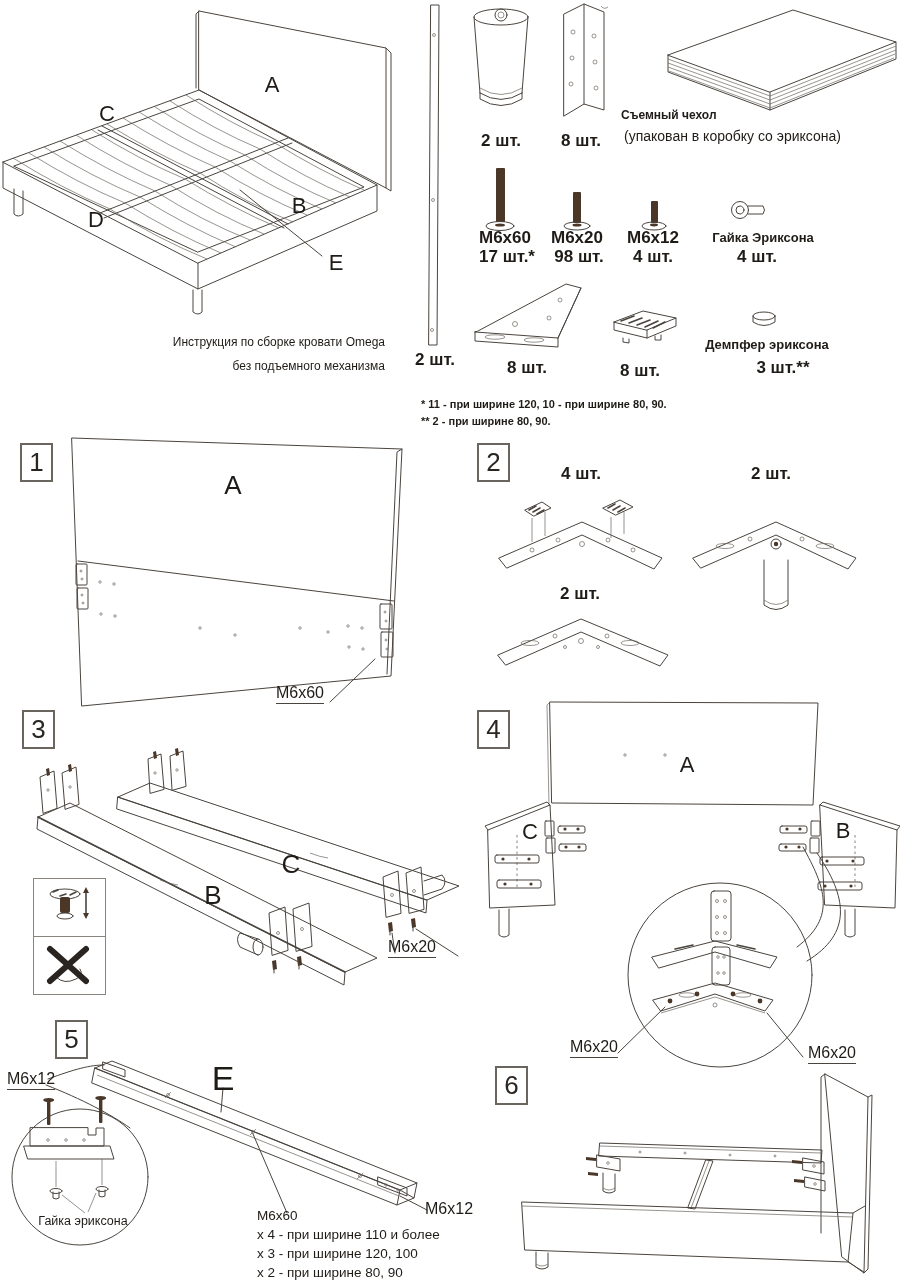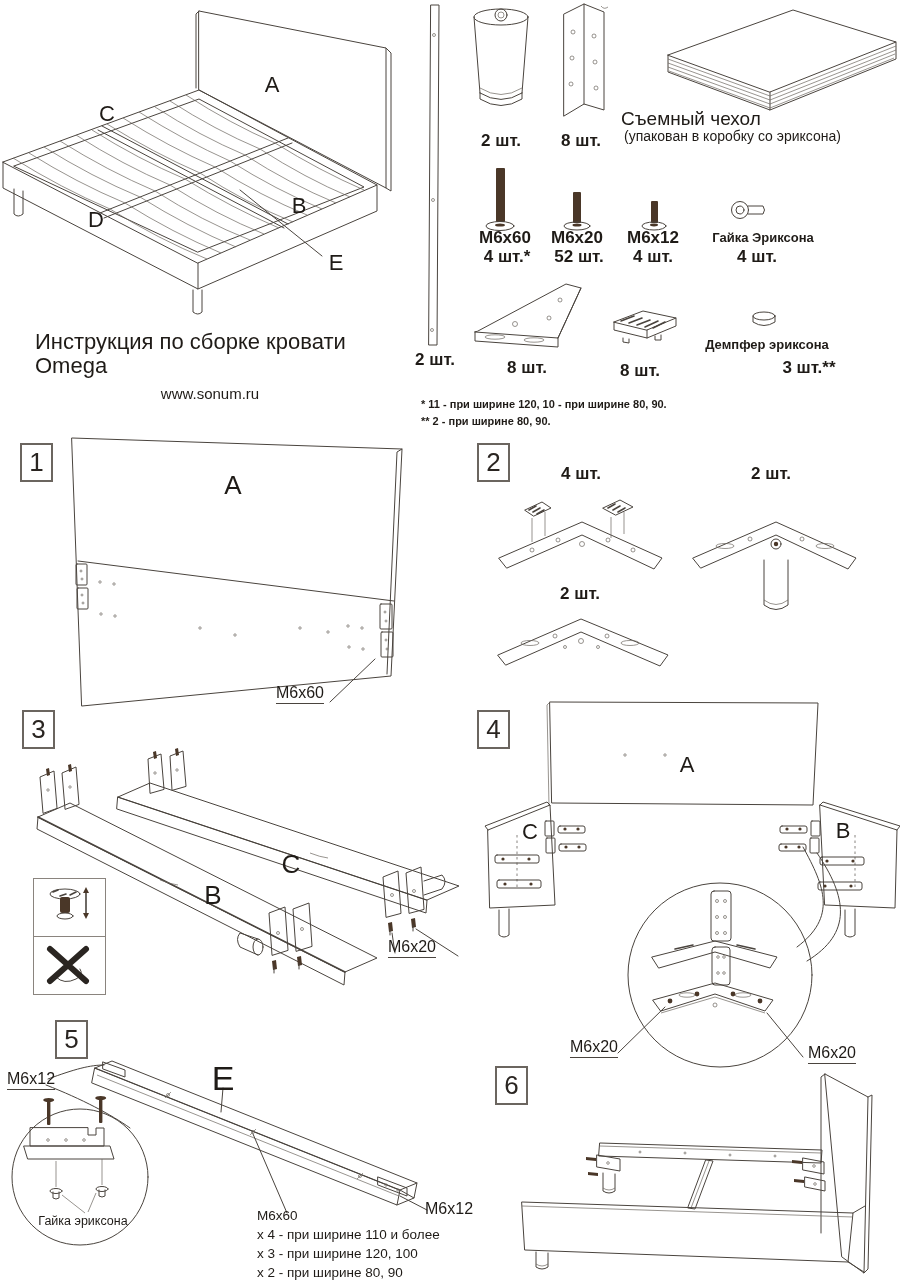--- a/index.html
+++ b/index.html
@@ -4,33 +4,33 @@
 <style>
   html,body{margin:0;padding:0;background:#fff;}
   .page{position:relative;width:900px;height:1280px;background:#ffffff;
         font-family:"Liberation Sans",sans-serif;color:#1f1b17;overflow:hidden;}
   .abs{position:absolute;}
   .cx{transform:translateX(-50%);white-space:nowrap;}
   .c{transform:translate(-50%,-50%);white-space:nowrap;}
   .qty{font-weight:700;font-size:17px;}
   .pname{font-weight:700;font-size:17px;}
   .pname-sm{font-weight:700;font-size:13px;}
-  .title{font-size:22px;line-height:24px;text-align:left;}
+  .title{font-size:12px;line-height:24px;text-align:right;}
   .site{font-size:15px;text-align:center;}
   .fnote{font-weight:700;font-size:11px;line-height:17px;}
   .numbox{width:29px;height:35px;border:2px solid #6b655f;display:flex;align-items:center;
           justify-content:center;font-size:26px;color:#2a2521;background:#fff;}
   .letter{font-size:22px;}
   .letter-lg{font-size:26px;}
   .letter-xl{font-size:34px;}
   .callout{font-size:16px;border-bottom:1px solid #4a443e;padding-bottom:1px;white-space:nowrap;}
   .plain{font-size:16px;white-space:nowrap;}
   .note{font-size:13.5px;line-height:19px;}
   .nutlbl{font-size:12.5px;white-space:nowrap;}
-  .cover-name{font-weight:400;font-size:19px;}
+  .cover-name{font-weight:700;font-size:12px;}
   .cover-note{font-size:14px;}
   svg.d{position:absolute;overflow:visible;}
   .ln{stroke:#4a443e;fill:none;stroke-width:1;stroke-linejoin:round;stroke-linecap:round;}
   .ln2{stroke:#4a443e;fill:none;stroke-width:1.6;stroke-linejoin:round;stroke-linecap:round;}
   .thin{stroke:#6b655f;fill:none;stroke-width:.7;}
   .br{fill:#4a3728;stroke:none;}
   .xk{stroke:#2a2521;stroke-width:6;stroke-linecap:round;fill:none;}
   .dash{stroke:#6b655f;stroke-width:.8;stroke-dasharray:2.5,3;fill:none;}
 </style>
 </head>
@@ -91,22 +91,22 @@
     <path class="ln" d="M240,190 L322,256"></path>
   </svg>
   <div class="abs letter c" style="left:272px;top:85px">A</div>
   <div class="abs letter c" style="left:107px;top:114px">C</div>
   <div class="abs letter c" style="left:299px;top:206px">B</div>
   <div class="abs letter c" style="left:96px;top:220px">D</div>
   <div class="abs letter c" style="left:336px;top:263px">E</div>
 
   <div class="abs title" style="left:35px;top:330px;width:350px">
     <div>Инструкция по сборке кровати Omega</div>
+    <div>без подъемного механизма</div>
   </div>
-  <div class="abs site" style="left:35px;top:385px;width:350px">www.sonum.ru</div>
 
   <svg class="d" style="left:418px;top:0" width="482" height="430" viewBox="0 0 482 430">
 
     <g>
       <path class="ln" d="M13,5 L21,5 L19,345 L11,345 Z"></path>
       <circle class="thin" cx="16" cy="35" r="1.5"></circle>
         <circle class="thin" cx="15" cy="200" r="1.5"></circle>
         <circle class="thin" cx="14" cy="330" r="1.5"></circle>
     </g>
 
@@ -191,32 +191,32 @@
     </g>
   </svg>
 
   <div class="abs qty cx" style="left:435px;top:350px">2 шт.</div>
   <div class="abs qty cx" style="left:501px;top:131px">2 шт.</div>
   <div class="abs qty cx" style="left:581px;top:131px">8 шт.</div>
   <div class="abs cover-name" style="left:621px;top:108px">Съемный чехол</div>
   <div class="abs cover-note" style="left:624px;top:128px">(упакован в коробку со эриксона)</div>
 
   <div class="abs pname cx" style="left:505px;top:228px">М6х60</div>
-  <div class="abs qty cx" style="left:507px;top:247px">4 шт.*</div>
+  <div class="abs qty cx" style="left:507px;top:247px">17 шт.*</div>
   <div class="abs pname cx" style="left:577px;top:228px">М6х20</div>
-  <div class="abs qty cx" style="left:579px;top:247px">52 шт.</div>
+  <div class="abs qty cx" style="left:579px;top:247px">98 шт.</div>
   <div class="abs pname cx" style="left:653px;top:228px">М6х12</div>
   <div class="abs qty cx" style="left:653px;top:247px">4 шт.</div>
   <div class="abs pname-sm cx" style="left:763px;top:230px">Гайка Эриксона</div>
   <div class="abs qty cx" style="left:757px;top:247px">4 шт.</div>
 
   <div class="abs qty cx" style="left:527px;top:358px">8 шт.</div>
   <div class="abs qty cx" style="left:640px;top:361px">8 шт.</div>
   <div class="abs pname-sm cx" style="left:767px;top:337px">Демпфер эриксона</div>
-  <div class="abs qty cx" style="left:809px;top:358px">3 шт.**</div>
+  <div class="abs qty cx" style="left:783px;top:358px">3 шт.**</div>
 
   <div class="abs fnote" style="left:421px;top:396px">* 11 - при ширине 120, 10 - при ширине 80, 90.</div>
   <div class="abs fnote" style="left:421px;top:413px">** 2 - при ширине 80, 90.</div>
 
   <div class="abs numbox" style="left:20px;top:443px">1</div>
   <svg class="d" style="left:10px;top:432px" width="452" height="280" viewBox="0 0 452 280">
     <path class="ln" d="M62,6 L392,17 L381,244 L72,274 Z"></path>
     <path class="ln" d="M68,129 L384,169"></path>
     <path class="ln" d="M392,17 L387,20 L377,242"></path>
 

